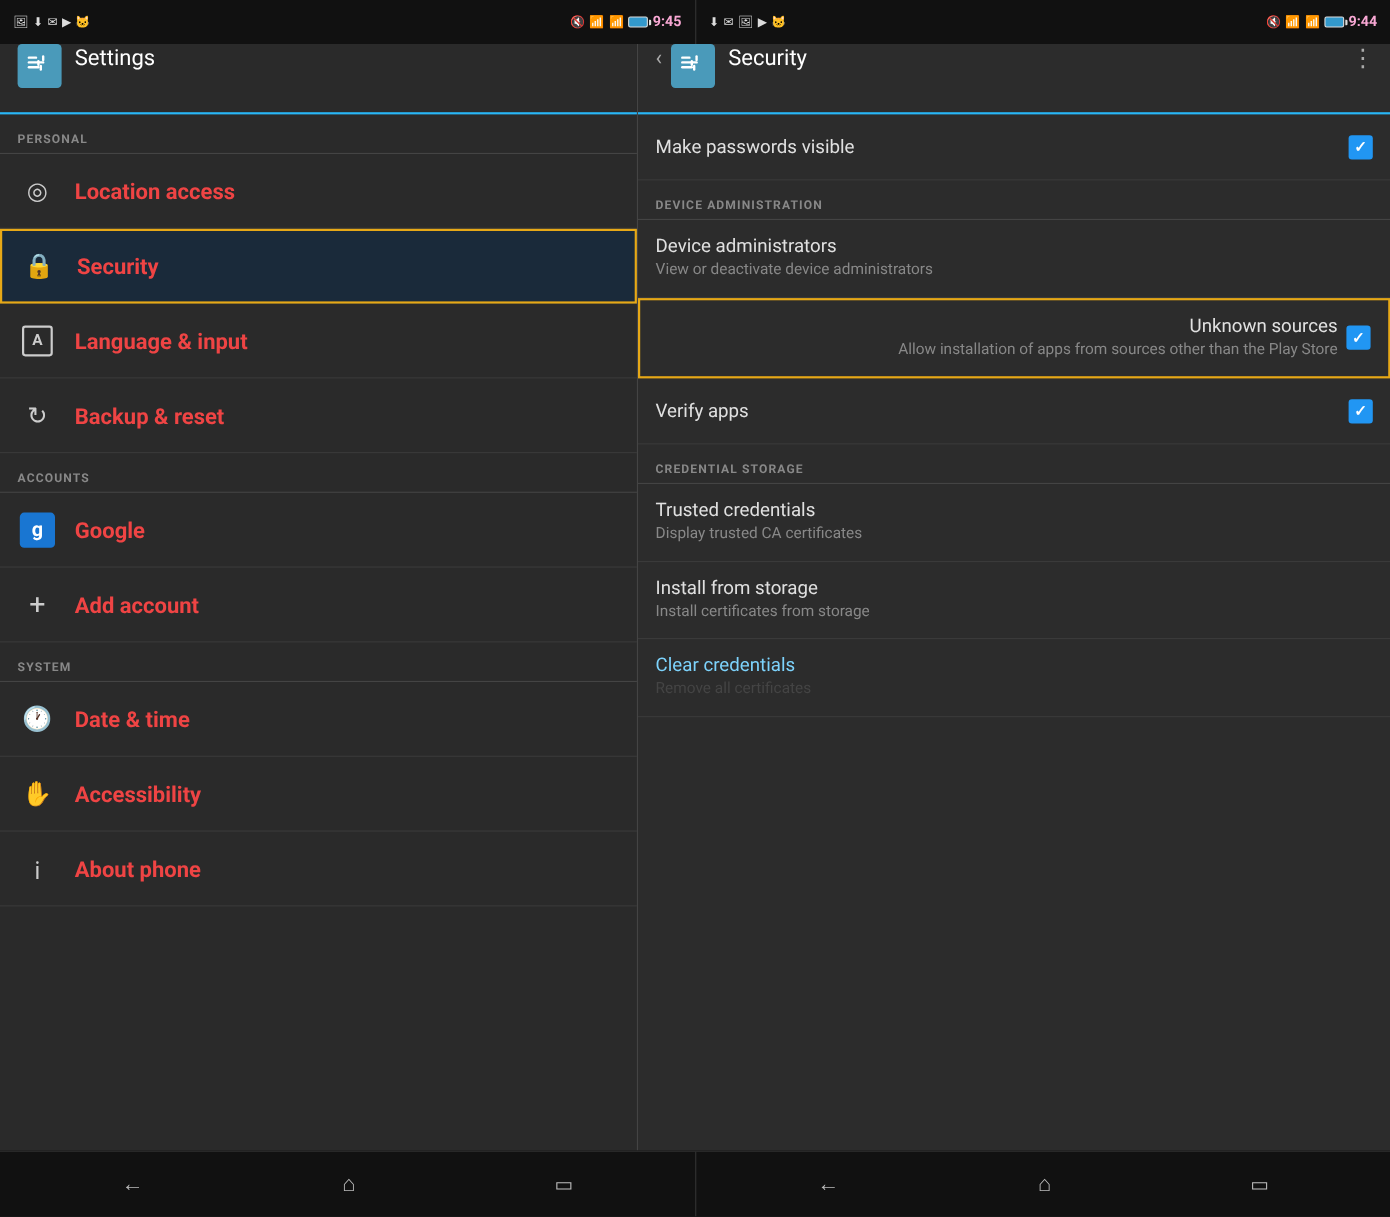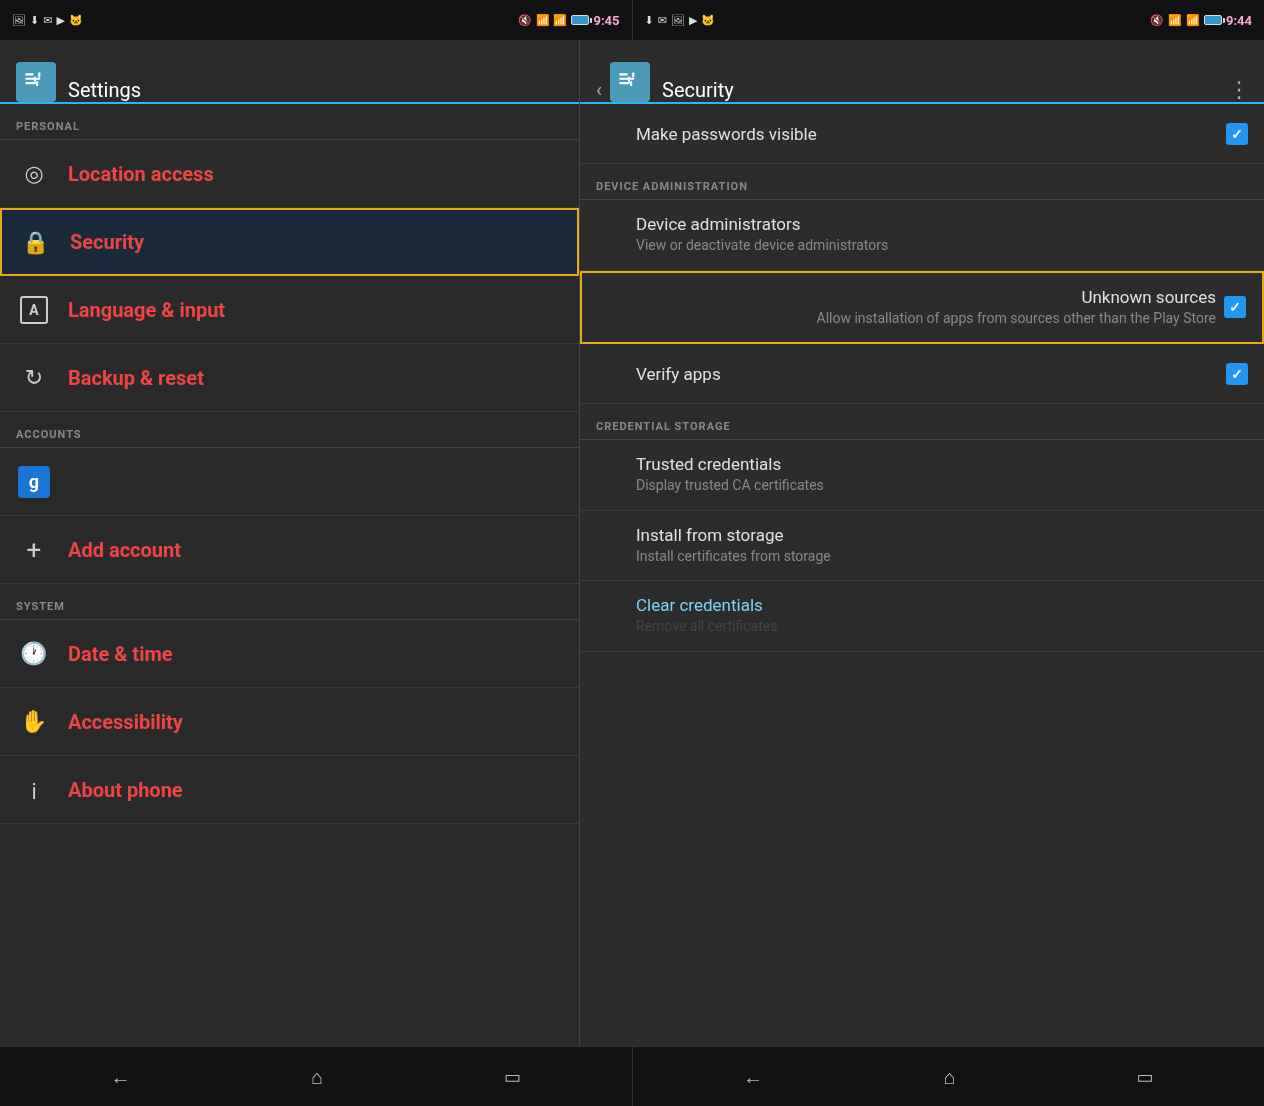--- a/index.html
+++ b/index.html
@@ -86,21 +86,21 @@
       flex: 1;
       background: #2c2c2c;
       display: flex;
       flex-direction: column;
     }
 
     
     .app-bar {
       height: 64px;
       display: flex;
-      align-items: flex-end;
+      align-items: flex-start;
       padding: 0 16px;
       border-bottom: 2px solid #29b6f6;
       background: #2a2a2a;
     }
     .app-bar-right {
       background: #2c2c2c;
     }
     .app-bar-icon {
       width: 40px;
       height: 40px;
@@ -212,21 +212,20 @@
       cursor: pointer;
       min-height: 60px;
     }
     .security-item.highlighted {
       border: 2px solid #e6a817;
       background: transparent;
       text-align: right;
     }
     .security-item-text {
       flex: 1;
-      margin-left: 40px;
     }
     .security-item-title {
       color: #e0e0e0;
       font-size: 17px;
       font-weight: 400;
     }
     .security-item-subtitle {
       color: #888;
       font-size: 14px;
       margin-top: 2px;
@@ -405,20 +404,23 @@
         <div class="item-title">Backup &amp; reset</div>
       </div>
     </div>
 
     <div class="section-header">ACCOUNTS</div>
     <div class="divider"></div>
 
     <div class="settings-item">
       <div class="item-icon">
         <div class="google-icon">g</div>
+      </div>
+      <div class="item-text">
+        <div class="item-title">Google</div>
       </div>
     </div>
 
     <div class="add-account-item">
       <div class="add-icon">+</div>
       <div class="item-text">
         <div class="item-title">Add account</div>
       </div>
     </div>
 

